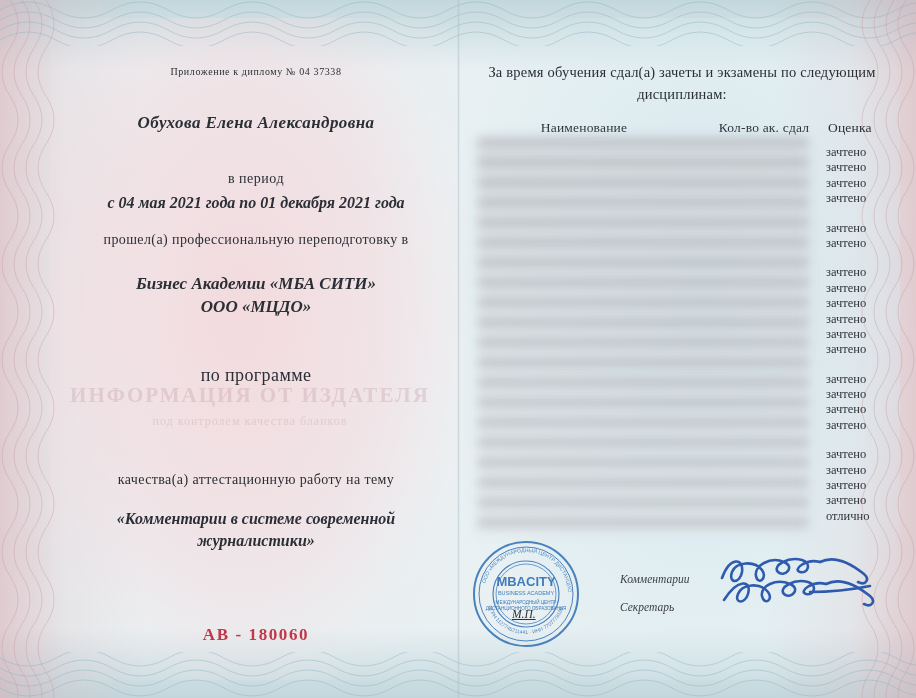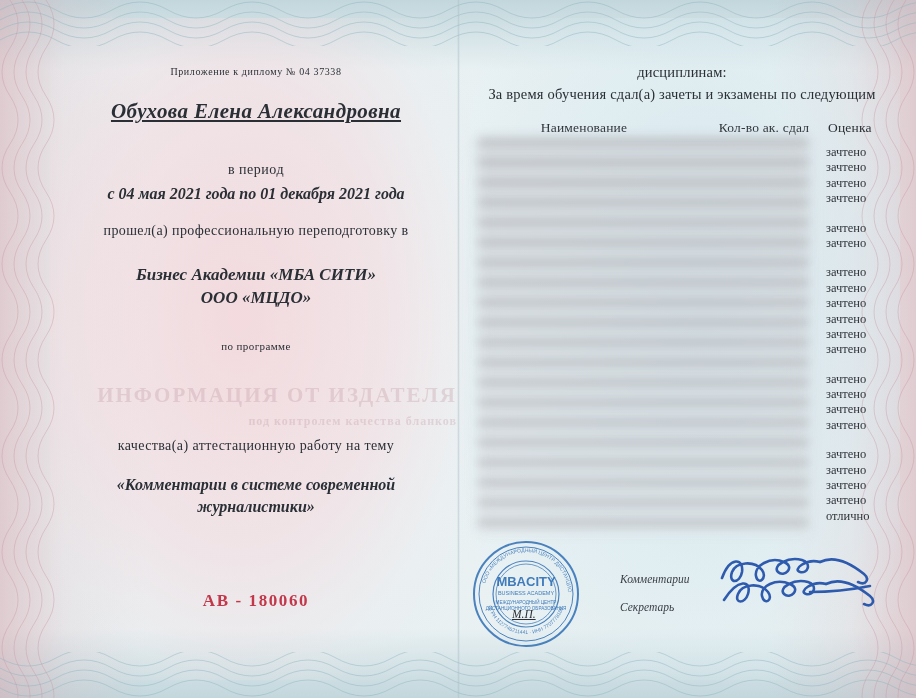--- a/index.html
+++ b/index.html
@@ -55,56 +55,55 @@
   .edge-l { left: 0; }
   .edge-r { right: 0; }
   .fold {
     position: absolute;
     left: 457px; top: 0;
     width: 3px; height: 698px;
     background: linear-gradient(90deg, rgba(255,255,255,0.0), rgba(170,190,198,0.45), rgba(255,255,255,0.0));
   }
   .ghost-text {
     position: absolute;
-    left: 77px; top: 380px;
+    left: 60px; top: 380px;
     width: 380px;
-    text-align: right;
+    text-align: center;
     color: rgba(190,150,158,0.30);
     font-size: 21px;
     letter-spacing: 2px;
     font-weight: bold;
     line-height: 1.5;
     pointer-events: none;
   }
   .ghost-text .small {
     font-size: 12px;
     letter-spacing: 1px;
-    font-weight: bold;
+    font-weight: normal;
   }
 
   
   .left {
     position: absolute;
     left: 56px; top: 40px;
     width: 400px;
     text-align: center;
     color: #2a2f35;
   }
   .diploma-no {
     font-size: 10px;
     letter-spacing: 0.6px;
     margin-top: 26px;
   }
   .fio {
-    margin-top: 22px;
-    font-size: 21px;
+    margin-top: 36px;
+    font-size: 17px;
     font-weight: bold;
     font-style: italic;
     letter-spacing: 0.4px;
-    text-decoration: underline;
   }
   .period-label {
     margin-top: 38px;
     font-size: 14px;
     letter-spacing: 0.5px;
   }
   .period-value {
     margin-top: 7px;
     font-size: 16px;
     font-weight: bold;
@@ -121,22 +120,22 @@
     font-weight: bold;
     font-style: italic;
   }
   .org2 {
     margin-top: 3px;
     font-size: 17px;
     font-weight: bold;
     font-style: italic;
   }
   .prog-label {
-    margin-top: 32px;
-    font-size: 11px;
+    margin-top: 48px;
+    font-size: 18px;
     letter-spacing: 0.4px;
   }
   .prog-value {
     margin-top: 20px;
     font-size: 16px;
     font-weight: bold;
     font-style: italic;
   }
   .thesis-label {
     margin-top: 86px;
@@ -306,22 +305,22 @@
     <div class="thesis-label">качества(а)  аттестационную  работу на  тему</div>
     <div class="thesis-value">
       <div>«Комментарии в системе современной</div>
       <div>журналистики»</div>
     </div>
     <div class="serial">АВ - 180060</div>
   </div>
 
   <div class="right">
     <div class="r-head">
+      <div>За время обучения сдал(а) зачеты и экзамены по следующим</div>
       <div>дисциплинам:</div>
-      <div>За время обучения сдал(а) зачеты и экзамены по следующим</div>
     </div>
     <div class="r-cols">
       <div class="col-name">Наименование</div>
       <div class="col-hours">Кол-во ак. сдал</div>
       <div class="col-mark">Оценка</div>
     </div>
   </div>
 
   <div class="blur-block2"></div>
   <div class="blur-block"></div>

